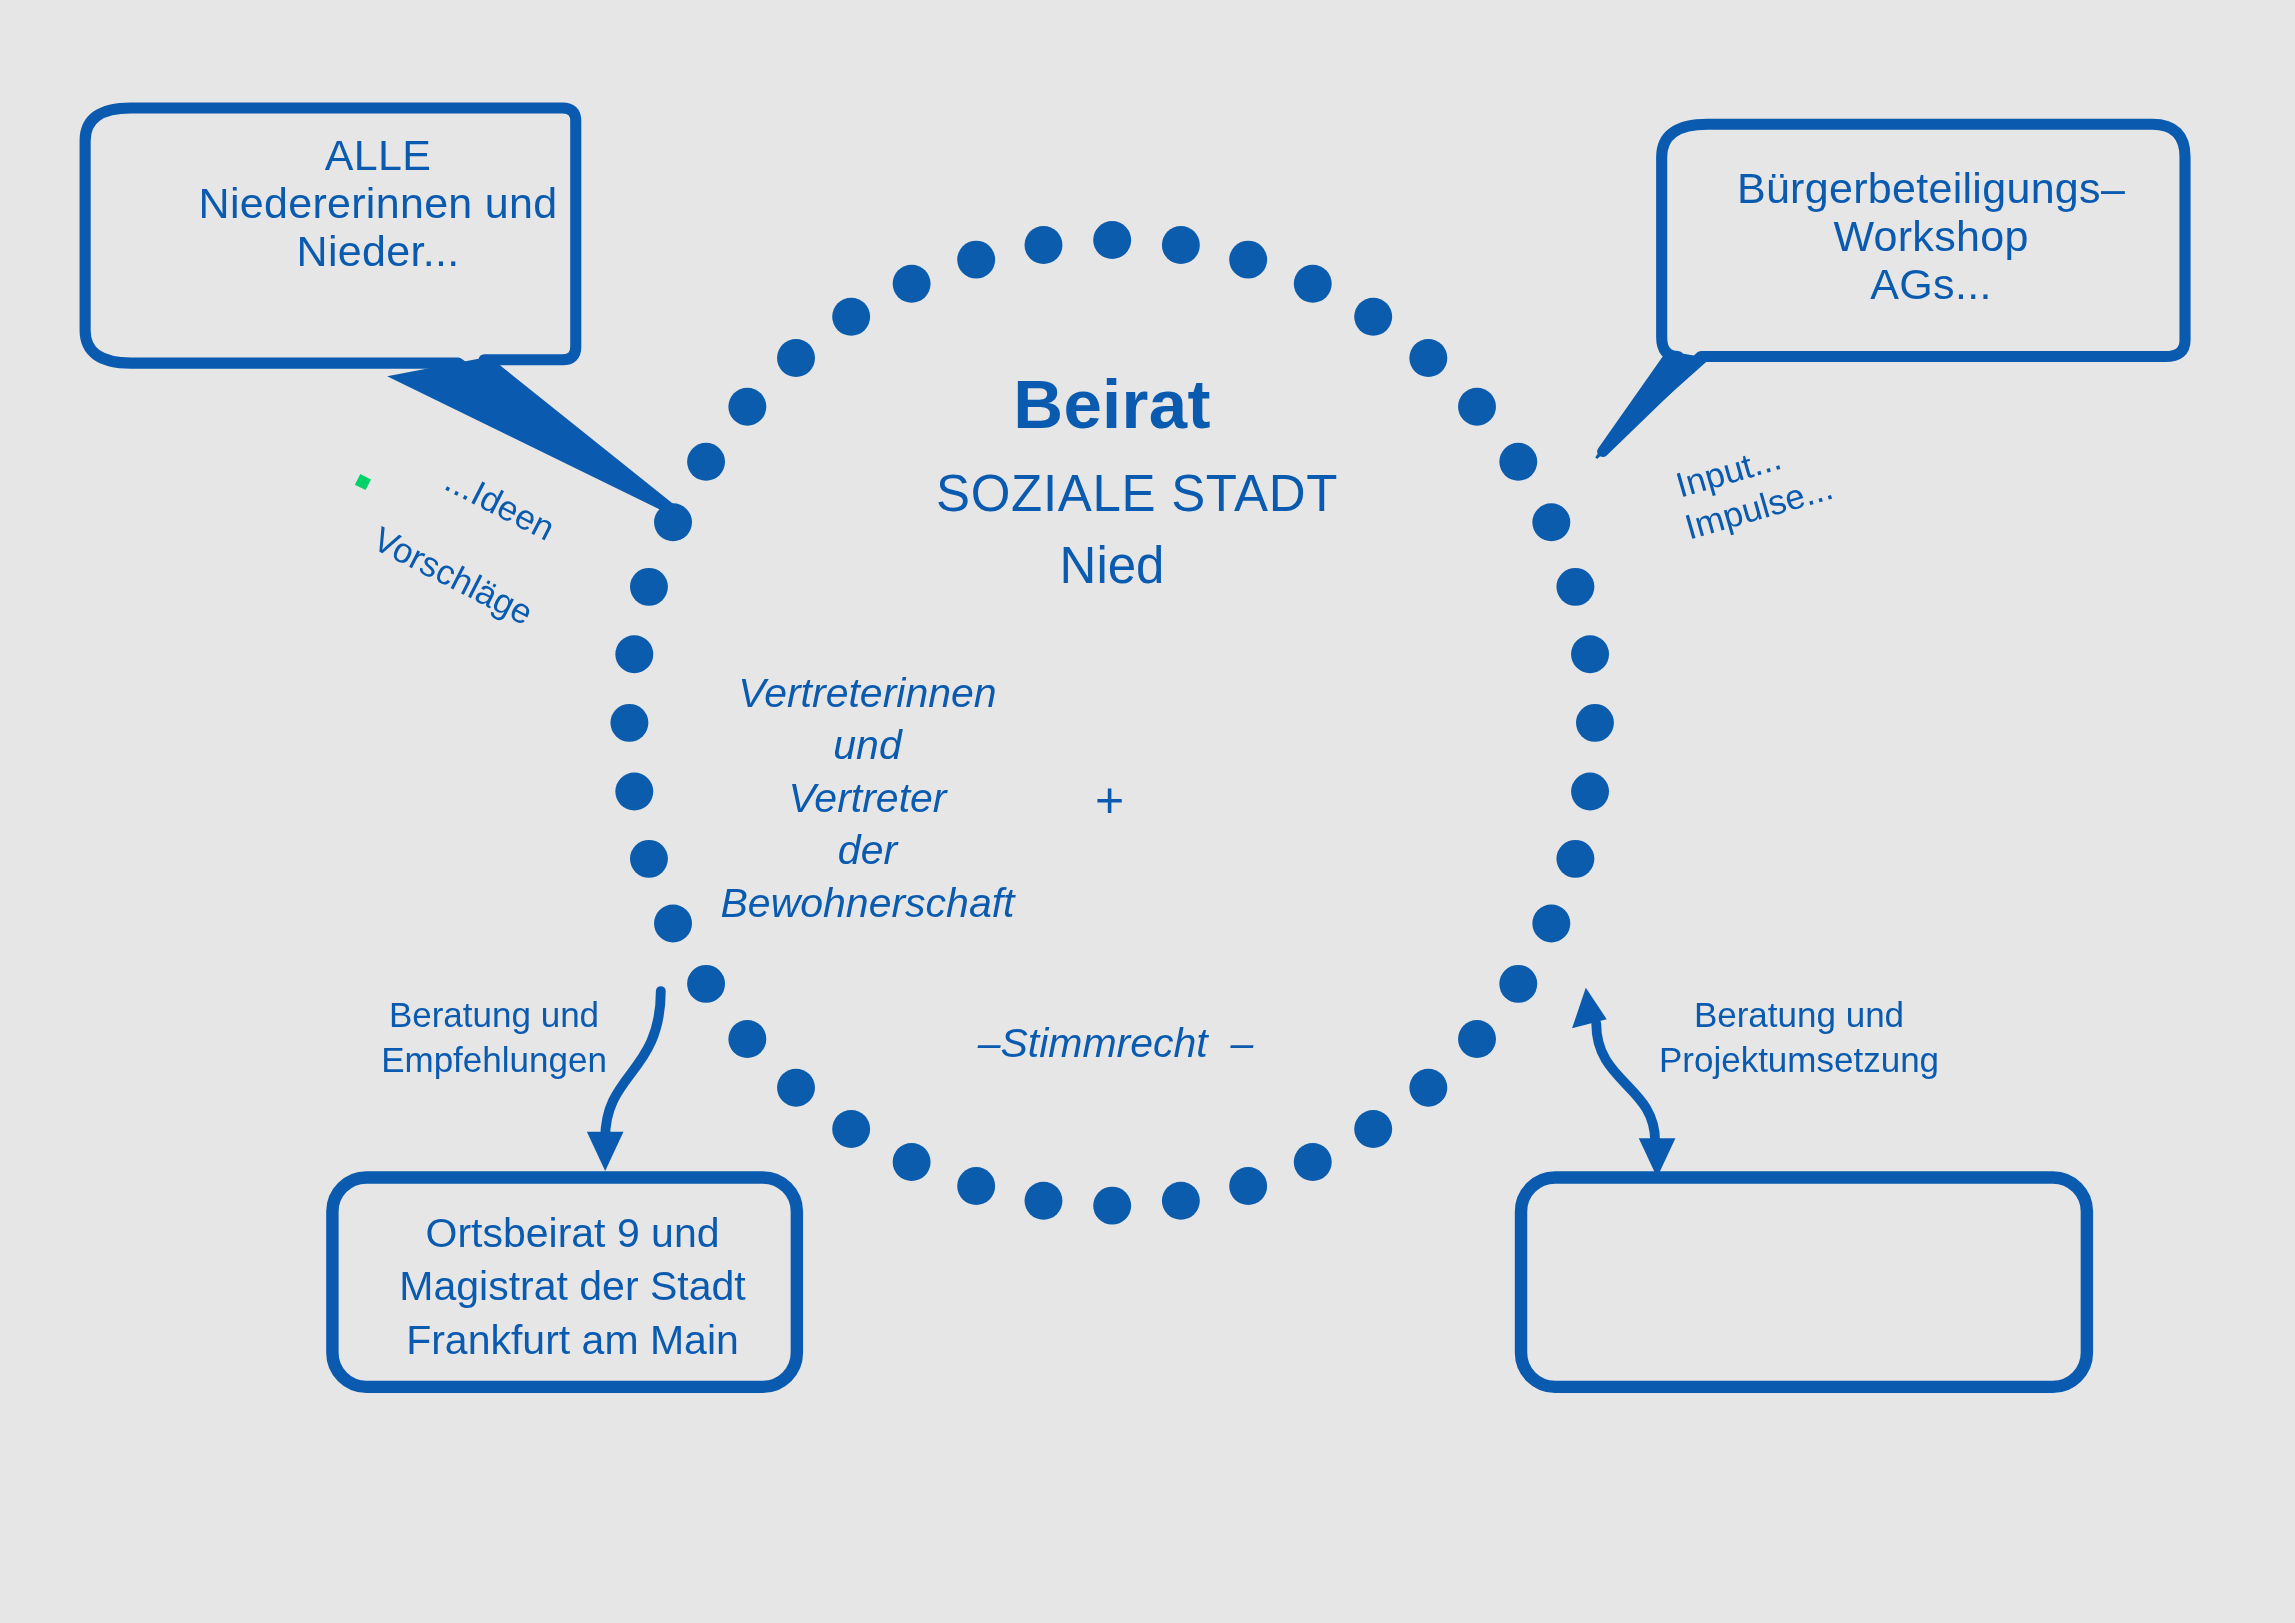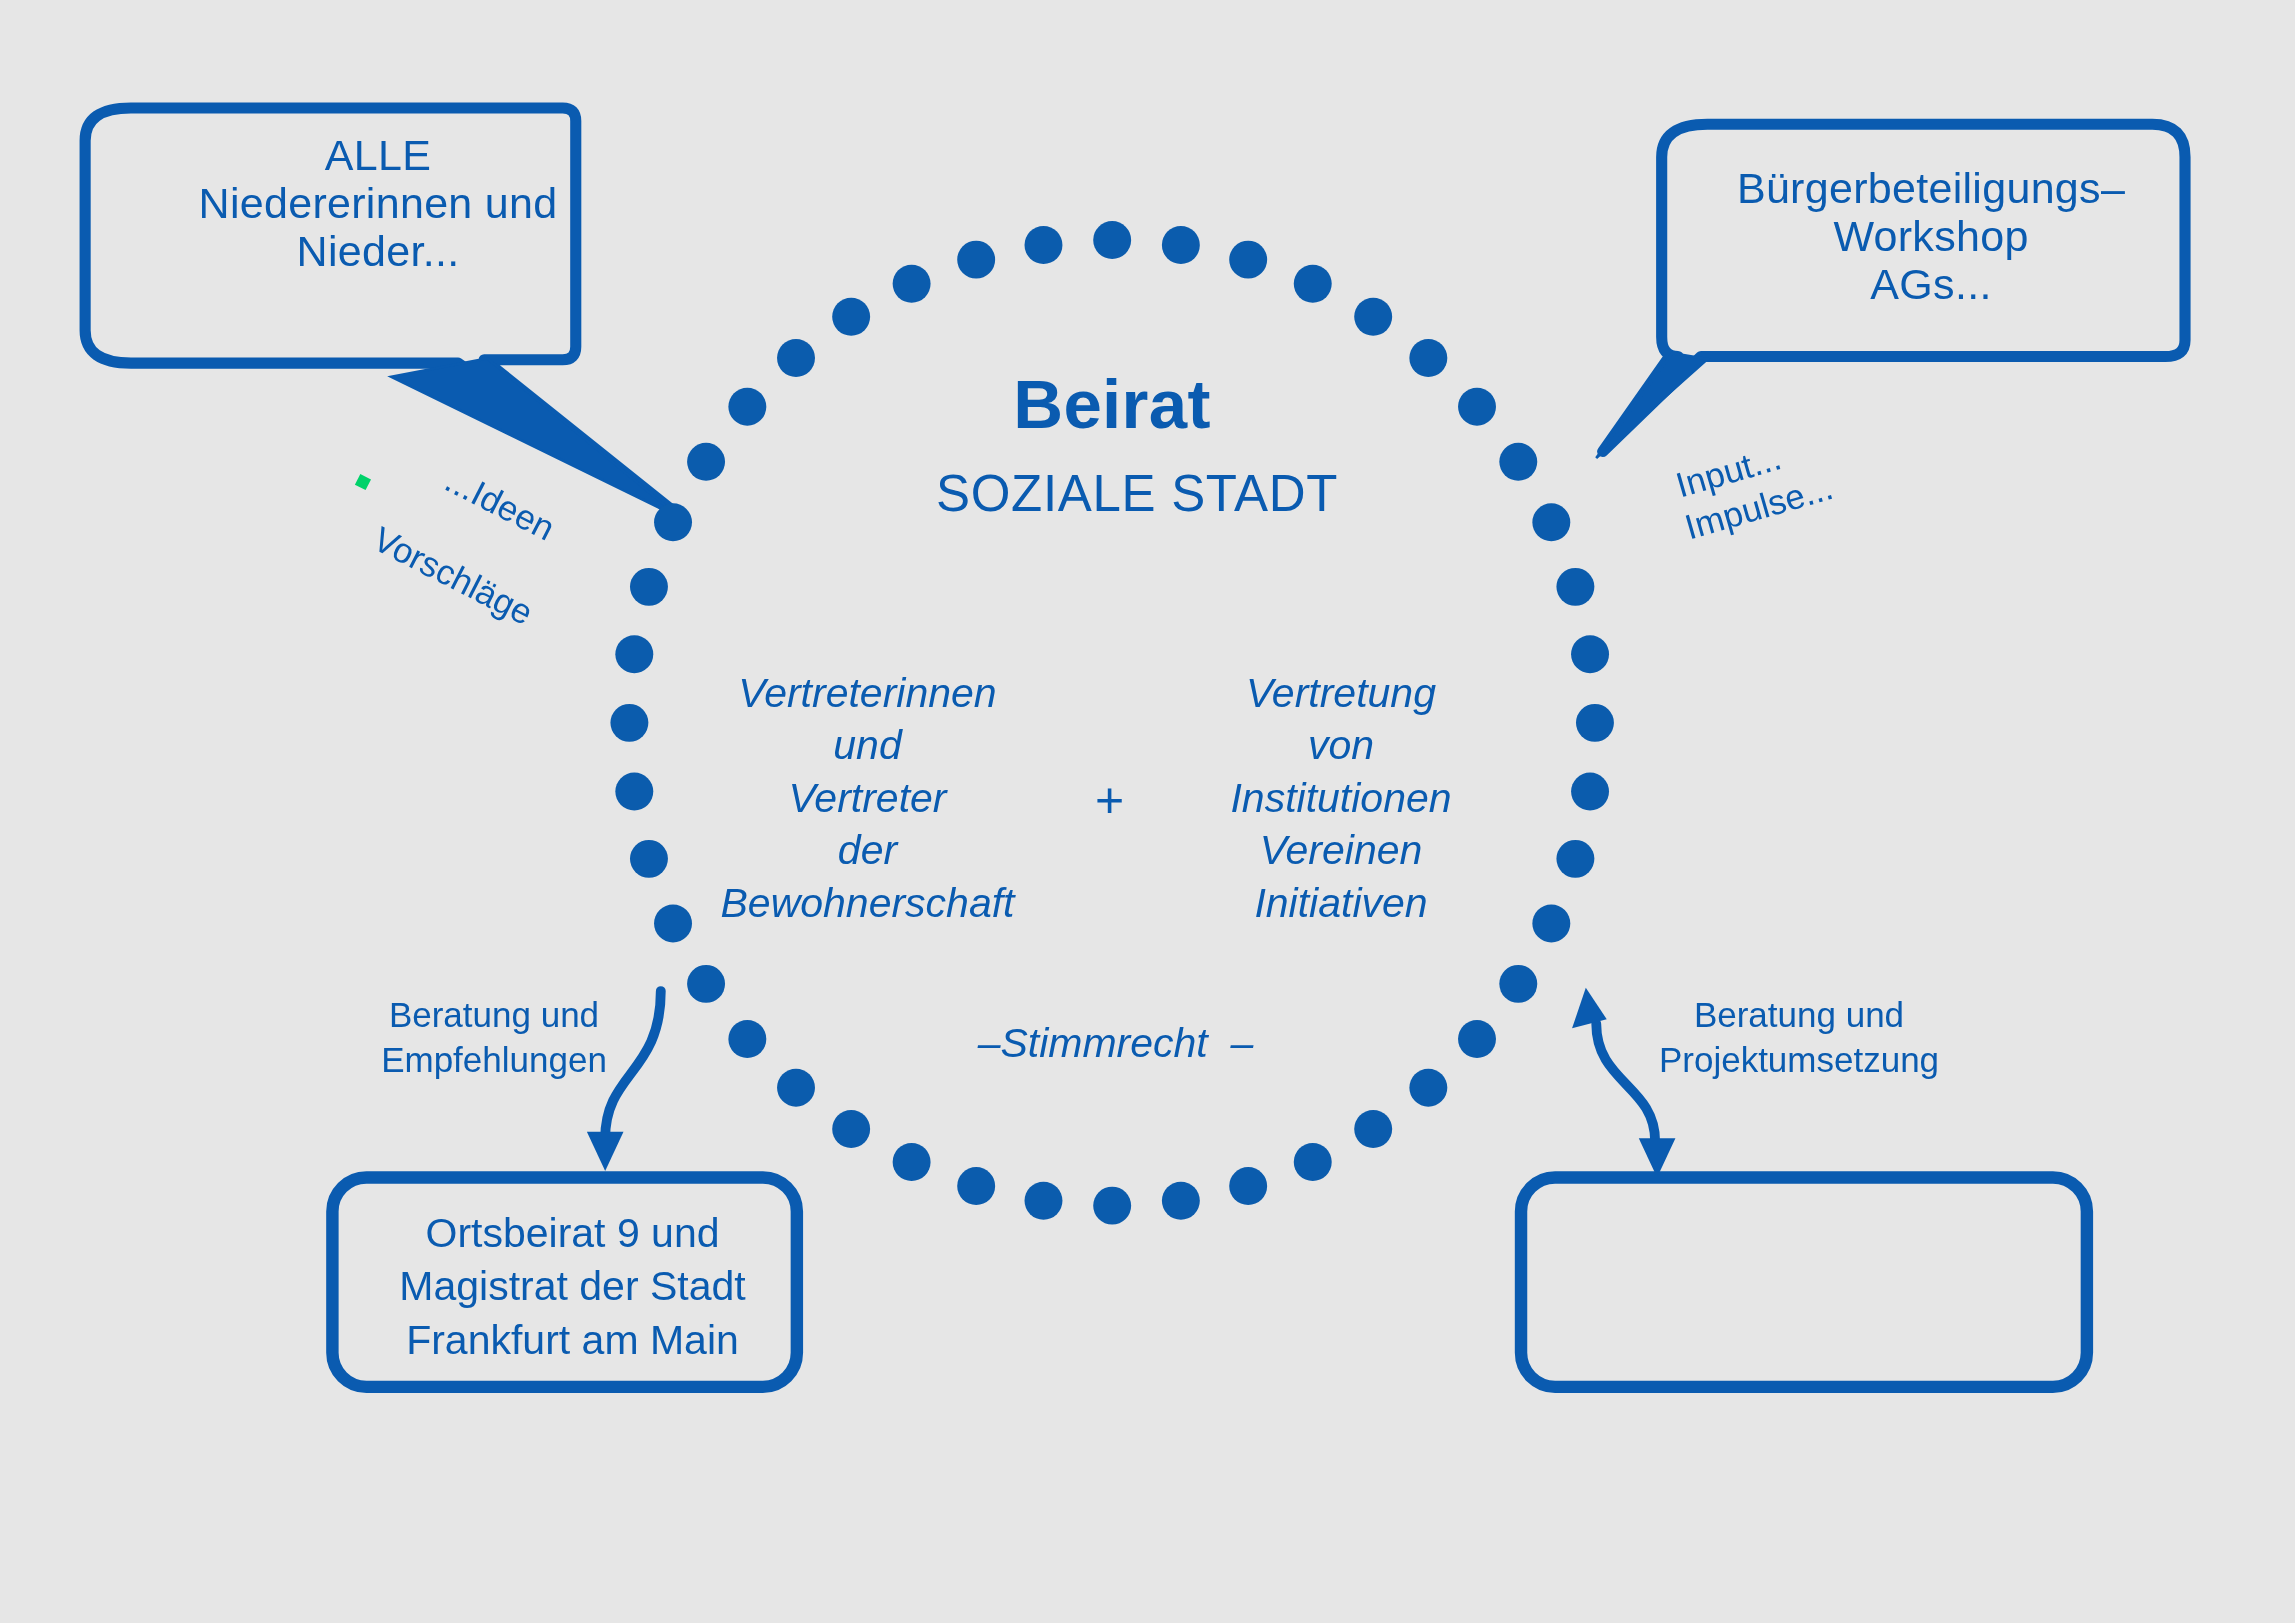--- a/index.html
+++ b/index.html
@@ -210,32 +210,28 @@
   <div class="txt bubble-text" id="bubble-left-text">ALLE
 Niedererinnen und
 Nieder...</div>
 
   <div class="txt bubble-text" id="bubble-right-text">Bürgerbeteiligungs–
 Workshop
 AGs...</div>
 
   <div class="txt" id="center-title">Beirat</div>
   <div class="txt" id="center-sub1">SOZIALE STADT</div>
+  <div class="txt" id="center-sub2">Nied</div>
 
   <div class="txt col" id="col-left">Vertreterinnen
 und
 Vertreter
 der
 Bewohnerschaft</div>
   <div class="txt" id="plus-sign">+</div>
-  <div class="txt col" id="col-right">Vertretung
-von
-Institutionen
-Vereinen
-Initiativen</div>
   <div class="txt" id="stimmrecht">–Stimmrecht  –</div>
 
   <div class="rot" id="ann-ideen">...Ideen</div>
   <div class="rot" id="ann-vorschlaege">Vorschläge</div>
   <div class="rot" id="ann-input">Input...</div>
   <div class="rot" id="ann-impulse">Impulse...</div>
 
   <div id="green-dot"></div>
 
   <div class="txt lower-label" id="label-bl">Beratung und

